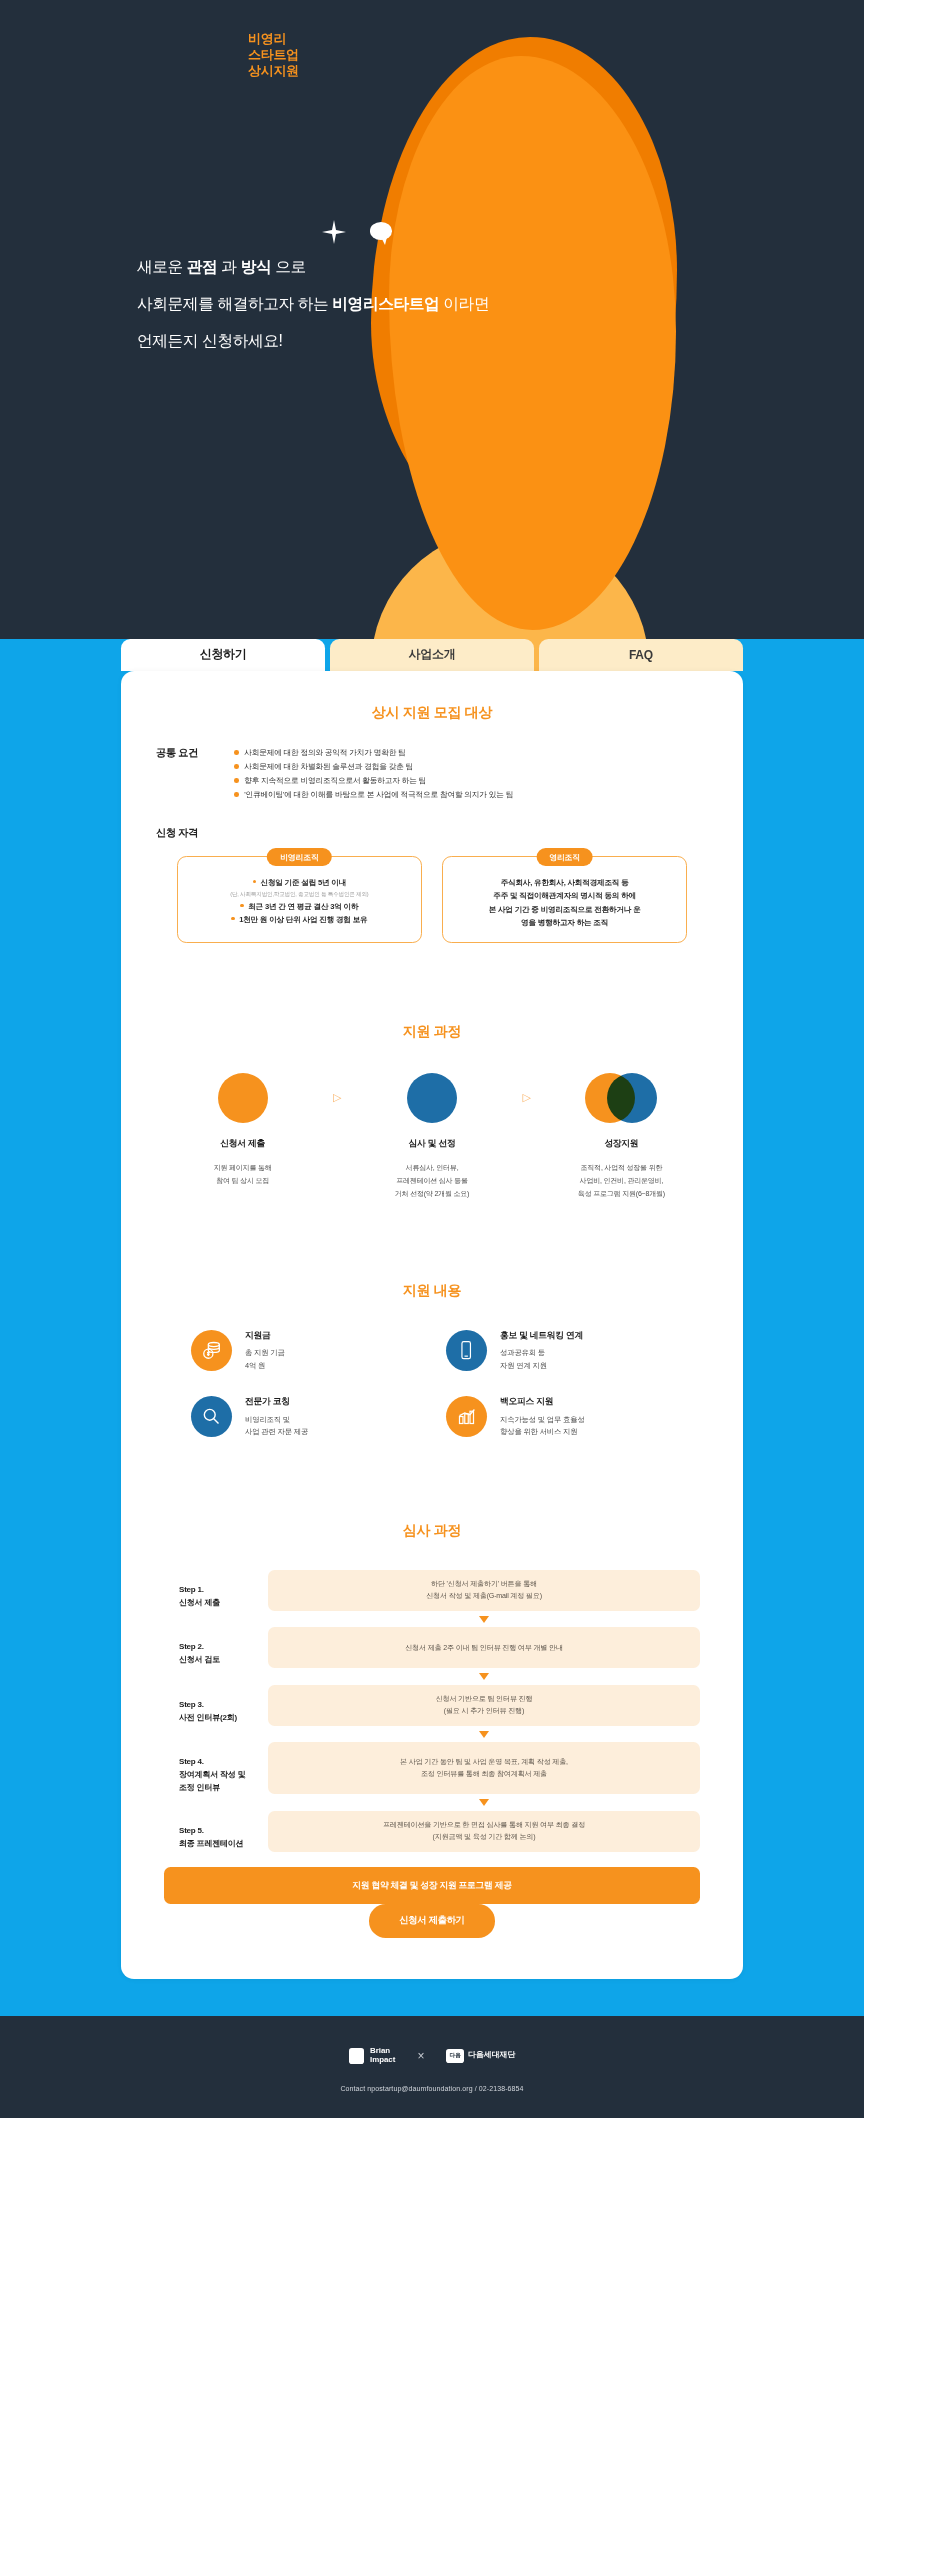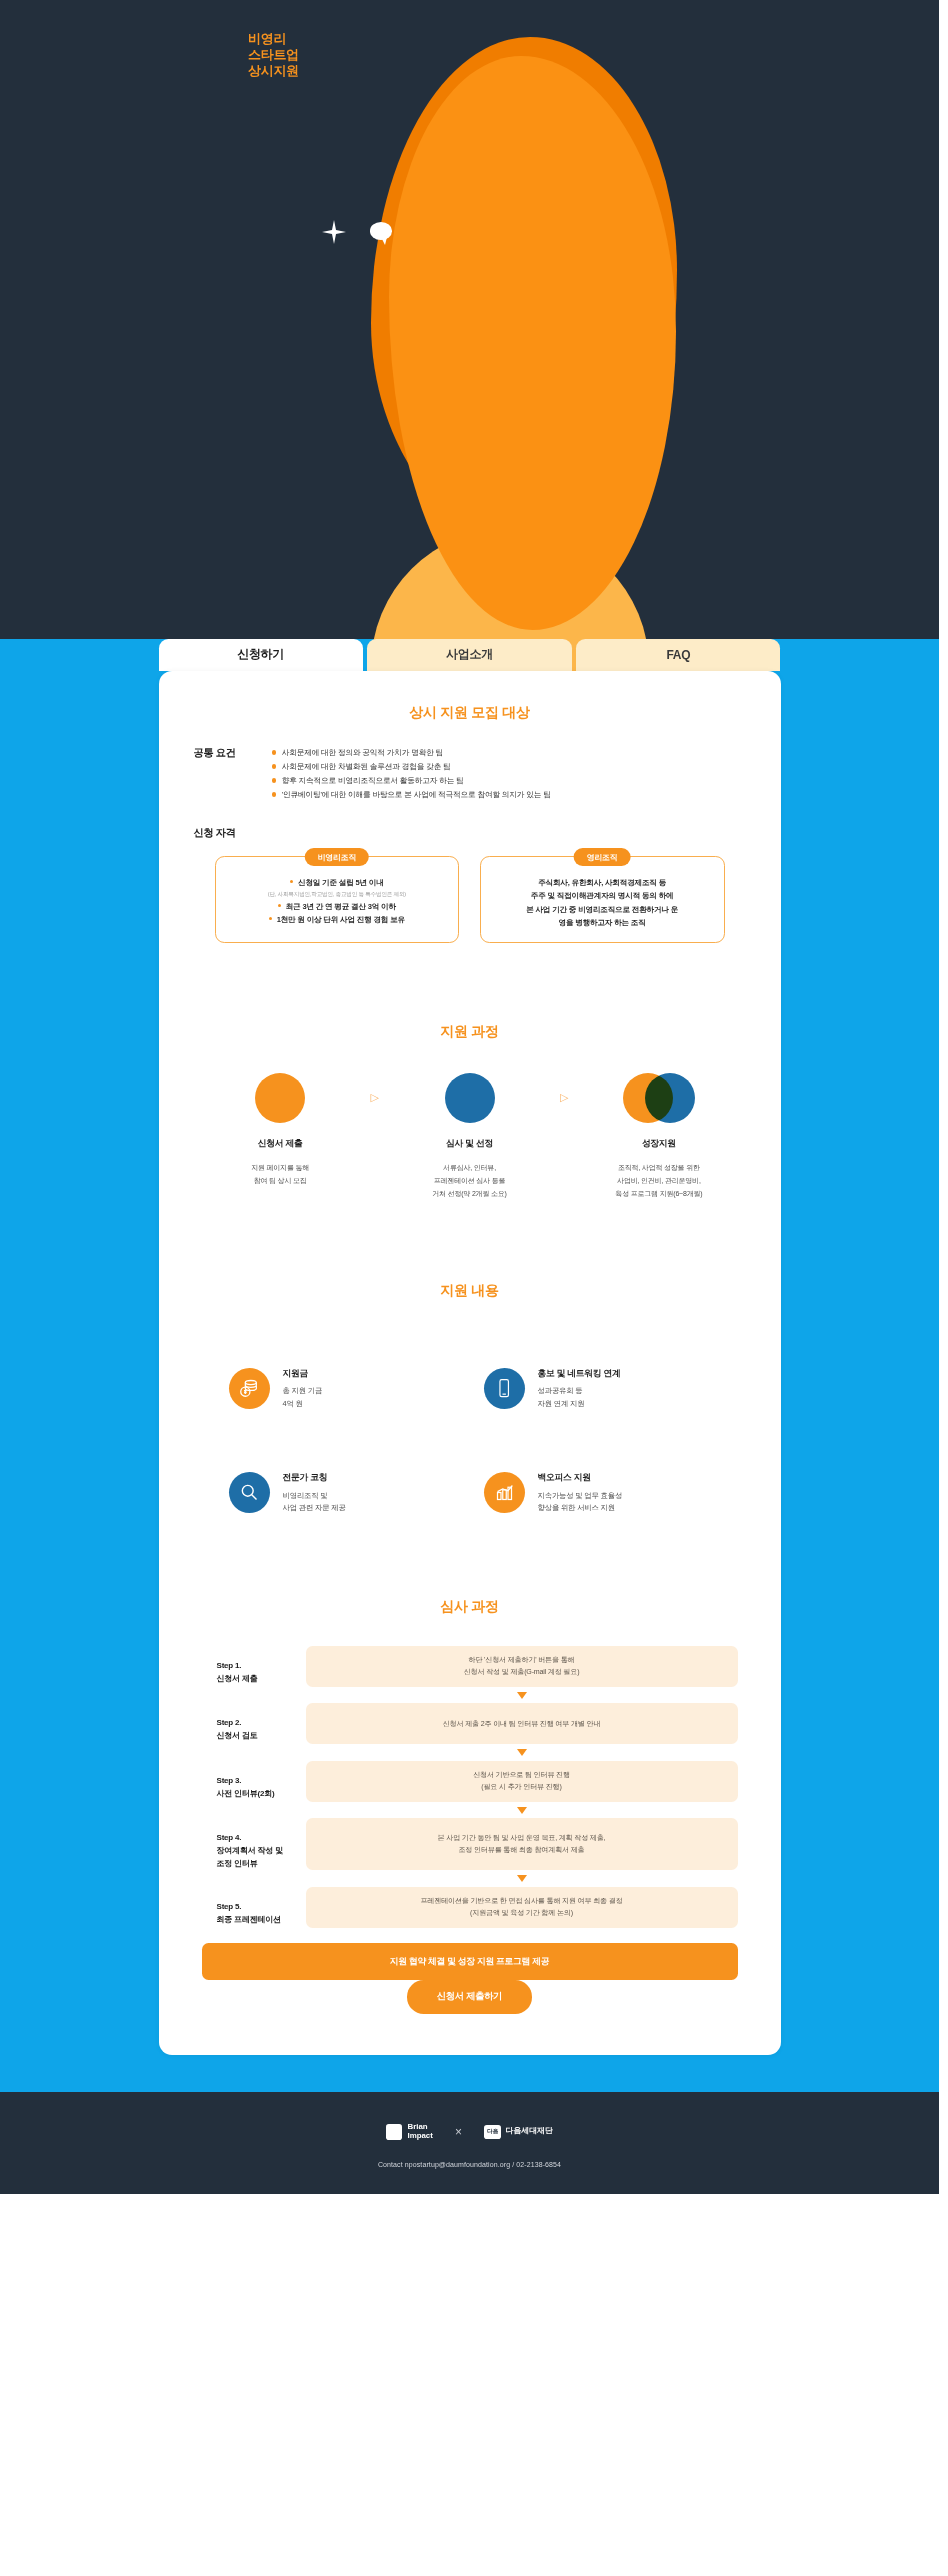--- a/index.html
+++ b/index.html
@@ -1,21 +1,21 @@
 <!DOCTYPE html>
 <html style="font-size:15px"><head>
 <meta charset="utf-8">
 <style>
   * { box-sizing: border-box; margin: 0; padding: 0; }
   html, body {
     width: 949px;
     font-family: "Liberation Sans", "DejaVu Sans", sans-serif;
     background: #ffffff;
   }
-  .page { position: relative; width: 939px; }
+  .page { position: relative; width: 864px; }
 
   
   .hero {
     position: relative;
     height: 639px;
     background: #232f3c;
     overflow: hidden;
   }
   .hero-logo {
     position: absolute;
@@ -293,21 +293,21 @@
   }
 
   
   .content-sec { padding-top: 82px; }
   .content-grid {
     display: grid;
     grid-template-columns: 1fr 1fr;
     gap: 24px 28px;
     padding: 30px 70px 0 70px;
   }
-  .ci-card { display: flex; align-items: flex-start; gap: 13px; margin-top: 38px; }
+  .ci-card { display: flex; align-items: flex-start; gap: 13px; }
   .ci-icon {
     width: 41px; height: 41px;
     border-radius: 50%;
     flex: none;
     display: flex;
     align-items: center;
     justify-content: center;
   }
   .ci-title {
     font-size: 8.8px;
@@ -458,20 +458,29 @@
 
     <div class="hero-logo">비영리
 스타트업
 상시지원</div>
 
     <svg class="spark" viewBox="0 0 24 24">
       <path d="M12 0 L14 10 L24 12 L14 14 L12 24 L10 14 L0 12 L10 10 Z" fill="#ffffff"></path>
     </svg>
     <div class="bubble"></div>
 
+    <div class="hero-text">
+      <div class="hero-line">
+        <span>새로운 </span><b>관점</b><span> 과 </span><b>방식</b><span> 으로</span>
+      </div>
+      <div class="hero-line">
+        <span>사회문제를 해결하고자 하는 </span><b>비영리스타트업</b><span> 이라면</span>
+      </div>
+      <div class="hero-line">언제든지 신청하세요!</div>
+    </div>
   </section>
 
   <div class="body-wrap">
     <div class="soft-blob sb1"></div>
     <div class="soft-blob sb2"></div>
     <div class="soft-blob sb3"></div>
     <div class="soft-blob sb4"></div>
     <div class="soft-blob sb5"></div>
 
     <nav class="tabs">

